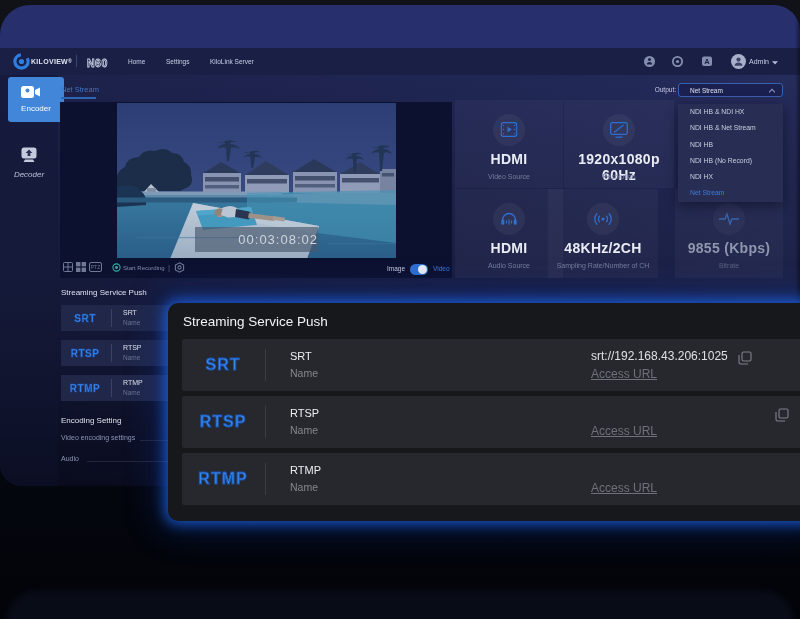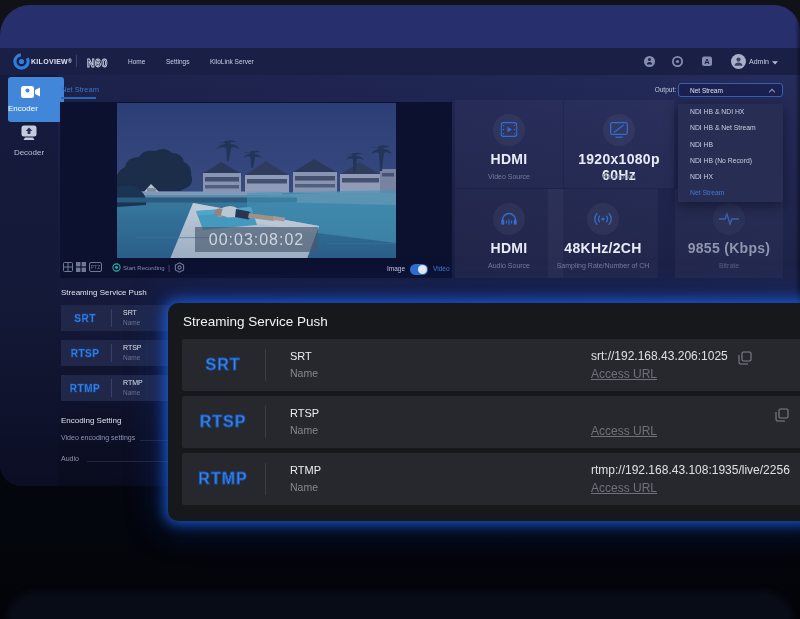--- a/index.html
+++ b/index.html
@@ -33,23 +33,23 @@
   
   .navtext { position:absolute; font-size:6.5px; color:#c9cfe6; }
   #kilotext { left:31px; top:58px; font-size:7px; font-weight:bold; letter-spacing:0.3px; color:#dfe3f0; }
   #navsep { left:76px; top:55px; width:1px; height:12px; background:#3c4472; }
   #n60 { left:87px; top:57px; font-size:10.5px; font-weight:bold; letter-spacing:0.5px;
          color:transparent; -webkit-text-stroke:0.8px #c8cfe4; }
   #adm { left:749px; top:58px; font-size:7px; }
 
   
   #encoder { position:absolute; left:8px; top:77px; width:56px; height:45px; background:#4186d8;
-    border-radius:3px; }
+    border-radius:3px; text-align:center; }
   #encoder span { display:block; margin-top:27px; font-size:8px; color:#fff; }
-  #decoder { position:absolute; left:0; top:125px; width:58px; text-align:center; }
+  #decoder { position:absolute; left:0; top:147px; width:58px; text-align:center;font-style:italic; }
   #decoder span { display:block; margin-top:3px; font-size:8px; color:#b9c0d6; }
 
   
   #tab { position:absolute; left:61px; top:85px; font-size:7.5px; color:#3c74c9; }
   #tabline { position:absolute; left:61px; top:97px; width:35px; height:2px; background:#2e65b5; }
 
   
   #outlabel { position:absolute; left:640px; top:86px; width:36px; text-align:right; font-size:6.5px; color:#c5cbe2; }
   #select { position:absolute; left:678px; top:83px; width:105px; height:14px;
     border:1px solid #3a5fae; border-radius:3px; background:#1a2150; }
@@ -58,22 +58,22 @@
   #ddpanel { position:absolute; left:678px; top:104px; width:105px; height:98px;
     background:#282d53; box-shadow:0 4px 12px rgba(2,4,16,0.45); }
   #ddpanel div { height:16.3px; line-height:16.3px; padding-left:12px; font-size:6.8px; color:#c9cfe2;
     white-space:nowrap; }
   #ddpanel div.sel { color:#3f7ad8; }
 
   
   #vidbox { position:absolute; left:60px; top:102px; width:392px; height:176px; background:#0d1130; }
   #vid { position:absolute; left:57px; top:1px; width:279px; height:155px; }
   #stamp { position:absolute; left:135px; top:125px; width:123px; height:25px;
-    background:rgba(72,88,110,0.66); text-align:center; line-height:25px;
-    font-size:16px; color:#cfd5dd; letter-spacing:1px; }
+    background:rgba(72,88,110,0.66); text-align:right; line-height:25px;
+    font-size:13px; color:#cfd5dd; letter-spacing:1px; }
   #ctrl { position:absolute; left:0; top:157px; width:392px; height:19px; }
   #ctrl .ic { position:absolute; top:3px; }
   #recdot { left:52px; }
   #rectext { position:absolute; left:63px; top:6px; font-size:6px; color:#828bab; }
   #pipe { position:absolute; left:108px; top:4px; font-size:8px; color:#596080; }
   #imgl { position:absolute; left:327px; top:6px; font-size:6.5px; color:#c3c9de; }
   #switch { position:absolute; left:350px; top:5px; width:18px; height:11px; border-radius:6px; background:#2e6fd0; }
   #switch i { position:absolute; right:1px; top:1px; width:9px; height:9px; border-radius:50%; background:#e8ecf2; }
   #vidl { position:absolute; left:373px; top:6px; font-size:6.5px; color:#3f7ad8; }
 
@@ -419,16 +419,15 @@
     <svg class="copy" style="left:593px" width="14" height="14" viewBox="0 0 14 14">
       <rect x="4" y="1" width="9" height="9" rx="1.5" fill="none" stroke="#7e828b" stroke-width="1.1"></rect>
       <path d="M10 13 H2.5 A1.5 1.5 0 0 1 1 11.5 V4" fill="none" stroke="#7e828b" stroke-width="1.1"></path>
     </svg>
   </div>
   <div class="prow" style="top:150px">
     <div class="blue">RTMP</div>
       <div class="div"></div>
     <div class="nm1">RTMP</div>
       <div class="nm2">Name</div>
-    <div class="url">rtmp://192.168.43.108:1935/live/2256</div>
     <div class="acc">Access URL</div>
   </div>
 </div>
 
 </body></html>

